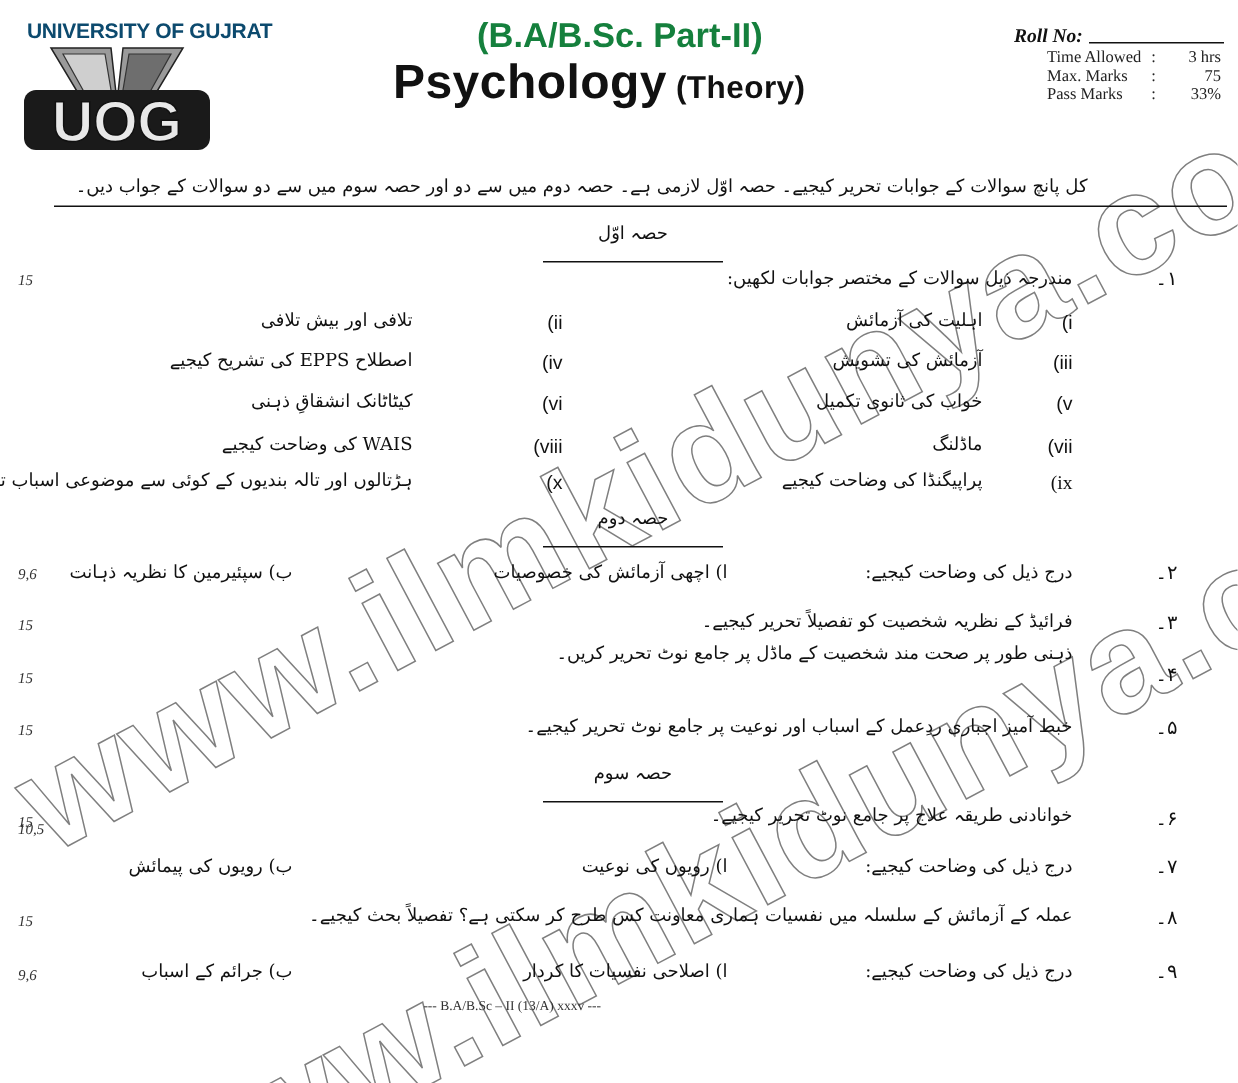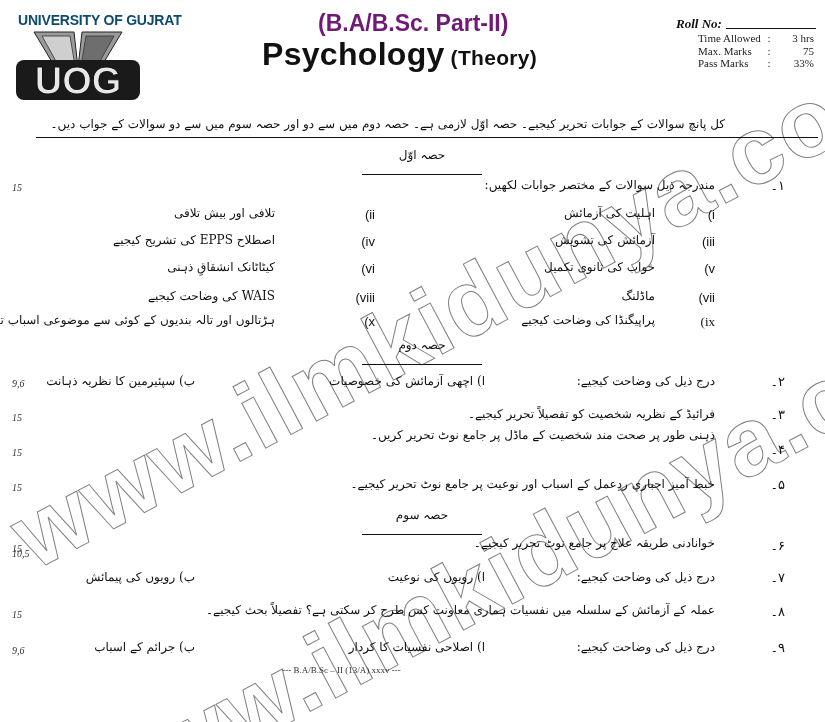--- a/index.html
+++ b/index.html
@@ -1,20 +1,20 @@
 <!DOCTYPE html>
 <html><head>
 <meta charset="utf-8">
 <style>
   html, body { margin: 0; padding: 0; background: #ffffff; }
   body { width: 825px; height: 722px; position: relative; overflow: hidden; font-family: "DejaVu Sans", sans-serif; color: #111; }
   .abs { position: absolute; }
   .logo-uni { left: 18px; top: 12px; font-family: "Liberation Sans", sans-serif; font-weight: bold; font-size: 14px; letter-spacing: -0.2px; color: #0c4a6e; }
   .logo-box { left: 14px; top: 28px; width: 128px; height: 76px; }
-  .subtitle { left: 318px; top: 10px; font-family: "Liberation Sans", sans-serif; font-weight: bold; font-size: 23px; color: #701a75; }
+  .subtitle { left: 318px; top: 10px; font-family: "Liberation Sans", sans-serif; font-weight: bold; font-size: 23px; color: #15803d; }
   .title { left: 262px; top: 36px; font-family: "Liberation Sans", sans-serif; font-weight: bold; font-size: 32px; color: #111; letter-spacing: 0.3px; }
   .title .theory { font-size: 21px; margin-left: 6px; }
   .roll { left: 676px; top: 16px; font-family: "Liberation Serif", serif; font-style: italic; font-weight: bold; font-size: 13px; }
   .roll-line { left: 726px; top: 28px; width: 90px; border-bottom: 1.5px solid #111; }
   .meta { left: 698px; top: 32px; font-family: "Liberation Serif", serif; font-size: 11px; line-height: 12.5px; color: #222; }
   .meta .row { display: flex; }
   .meta .k { width: 66px; }
   .meta .c { width: 10px; text-align: center; }
   .meta .v { width: 40px; text-align: right; }
   .instr { right: 100px; top: 117px; direction: rtl; font-family: "DejaVu Serif", serif; font-size: 11.5px; }

